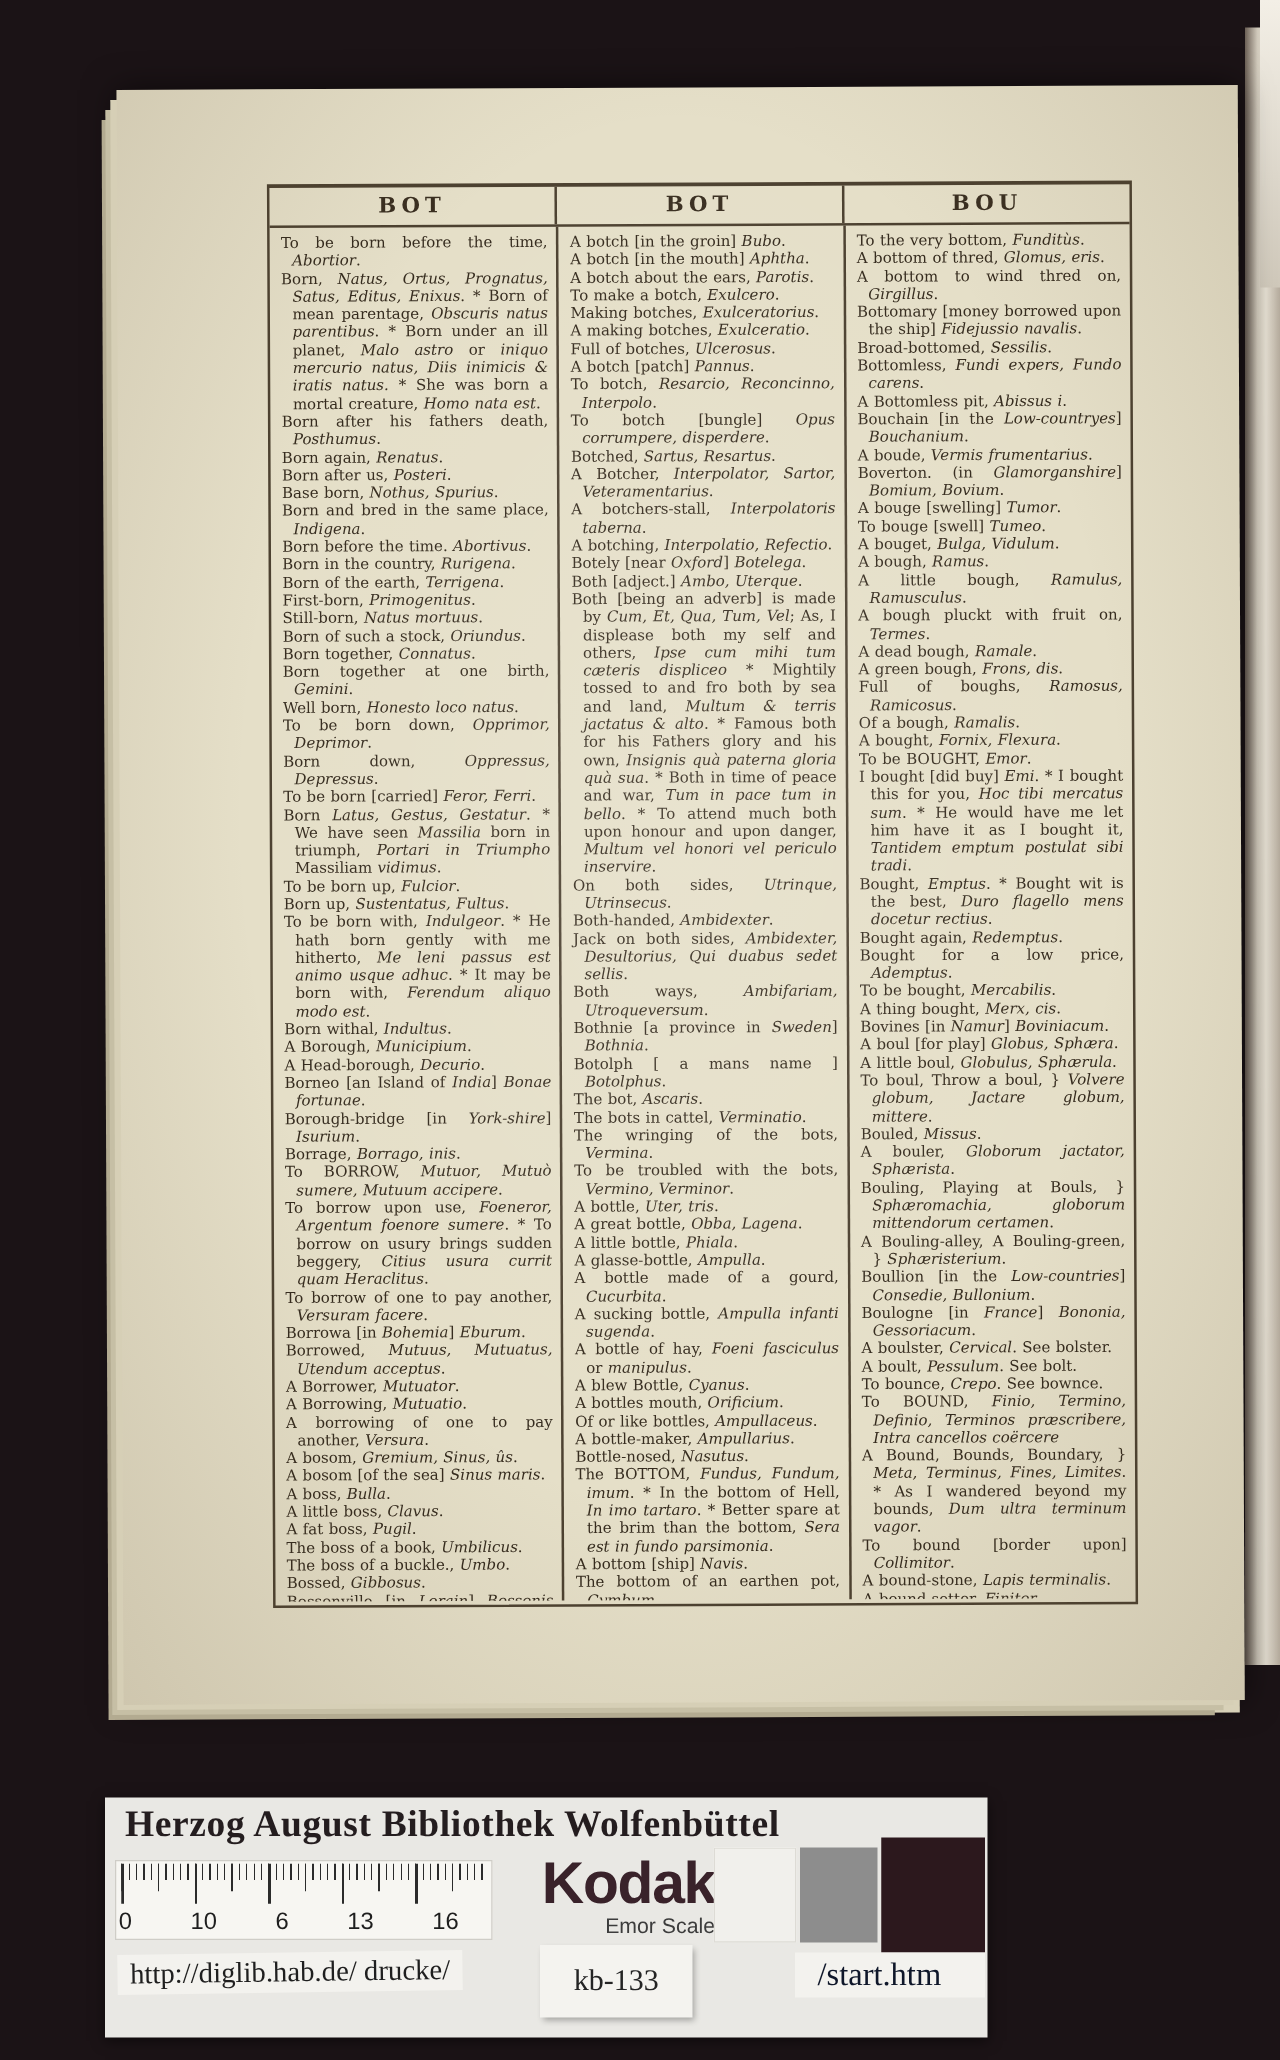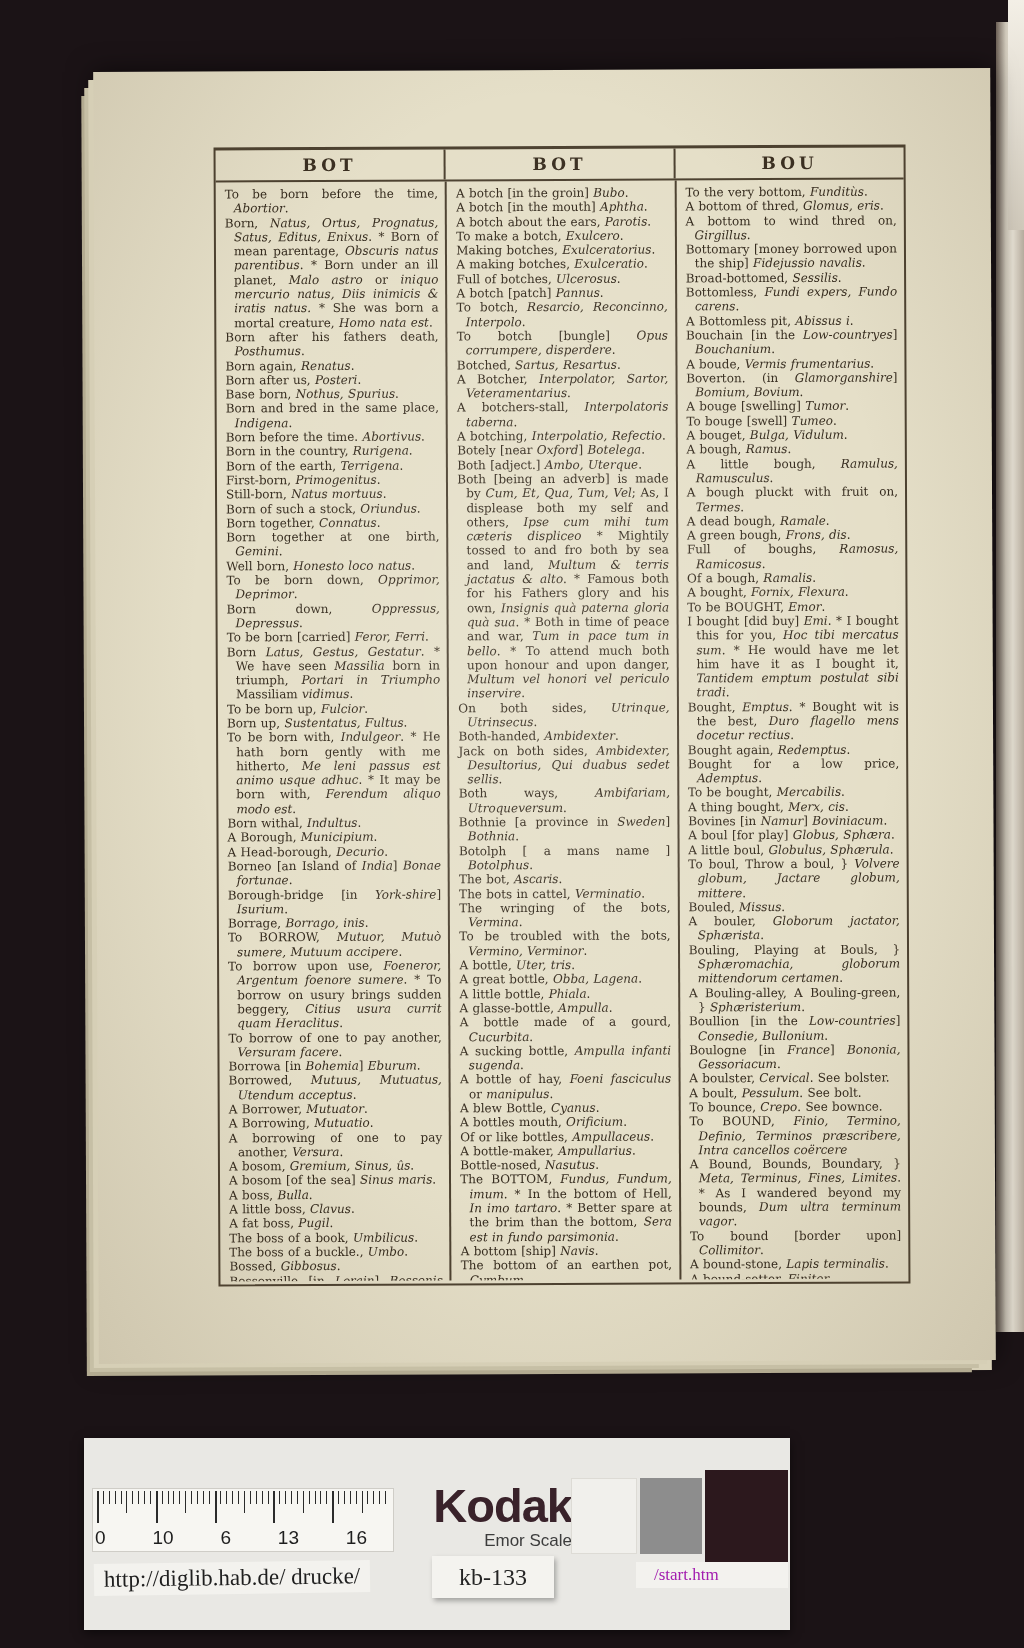--- a/index.html
+++ b/index.html
@@ -45,25 +45,25 @@
   .kodak-wrap{position:absolute;left:318px;top:44px;width:170px;text-align:right;}
   .kodak{font-family:"Liberation Sans", sans-serif;font-weight:bold;font-size:47px;
     color:#39222a;letter-spacing:-1px;line-height:48px;}
   .grayscale-label{font-family:"Liberation Sans", sans-serif;font-size:17px;color:#3c3c3c;margin-top:1px;}
   .patch{position:absolute;top:40px;height:76px;}
   .patch-light{left:487px;width:66px;background:#f1f0ec;box-shadow:inset 0 0 0 1px #dddbd5;}
   .patch-mid{left:556px;width:62px;background:#8d8d8d;}
   .patch-dark{left:621px;top:32px;width:83px;height:92px;background:#2c181d;}
   .url-label{position:absolute;left:10px;top:124px;background:#f3f2ee;padding:3px 10px;
     font-family:"Liberation Serif", serif;font-size:23px;color:#1f1f1f;transform:rotate(-0.8deg);}
-  .shelf-card{position:absolute;left:348px;top:118px;width:122px;height:42px;background:#f4f3ef;
+  .shelf-card{position:absolute;left:348px;top:118px;width:122px;height:58px;background:#f4f3ef;
     box-shadow:2px 3px 5px rgba(0,0,0,.3);display:flex;align-items:center;justify-content:center;
     font-family:"Liberation Serif", serif;font-size:24px;color:#242424;}
   .start-label{position:absolute;left:552px;top:124px;width:152px;background:#f3f2ee;padding:3px 6px 3px 18px;
-    box-sizing:border-box;font-family:"Liberation Serif", serif;font-size:17px;color:#a21caf;}
+    box-sizing:border-box;font-family:"Liberation Serif", serif;font-size:26px;color:#0f172a;}
 </style>
 </head>
 <body>
 
 <div class="stage">
 
   <div class="fore-edge"></div>
   <div class="fore-edge-hi"></div>
 
   <div class="page">
@@ -213,20 +213,21 @@
             <p class="entry">A Bound, Bounds, Boundary, } <i>Meta, Terminus, Fines, Limites</i>. * As I wandered beyond my bounds, <i>Dum ultra terminum vagor</i>.</p>
             <p class="entry">To bound [border upon] <i>Collimitor</i>.</p>
             <p class="entry">A bound-stone, <i>Lapis terminalis</i>.</p>
             <p class="entry">A bound-setter, <i>Finitor</i>.</p>
           </div>
       </div>
     </div>
   </div>
 
   <div class="banner">
+    <div class="banner-title">Herzog August Bibliothek Wolfenbüttel</div>
     <div class="ruler">
       <div class="ticks"></div>
       <div class="nums">
         <span>0</span>
         <span>10</span>
         <span>6</span>
         <span>13</span>
         <span>16</span>
       </div>
     </div>

